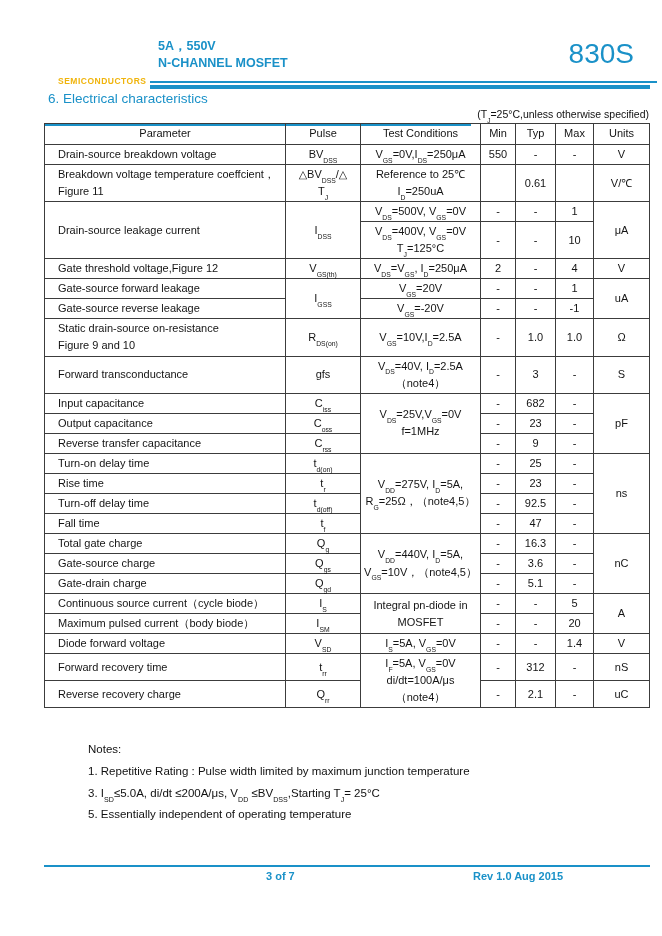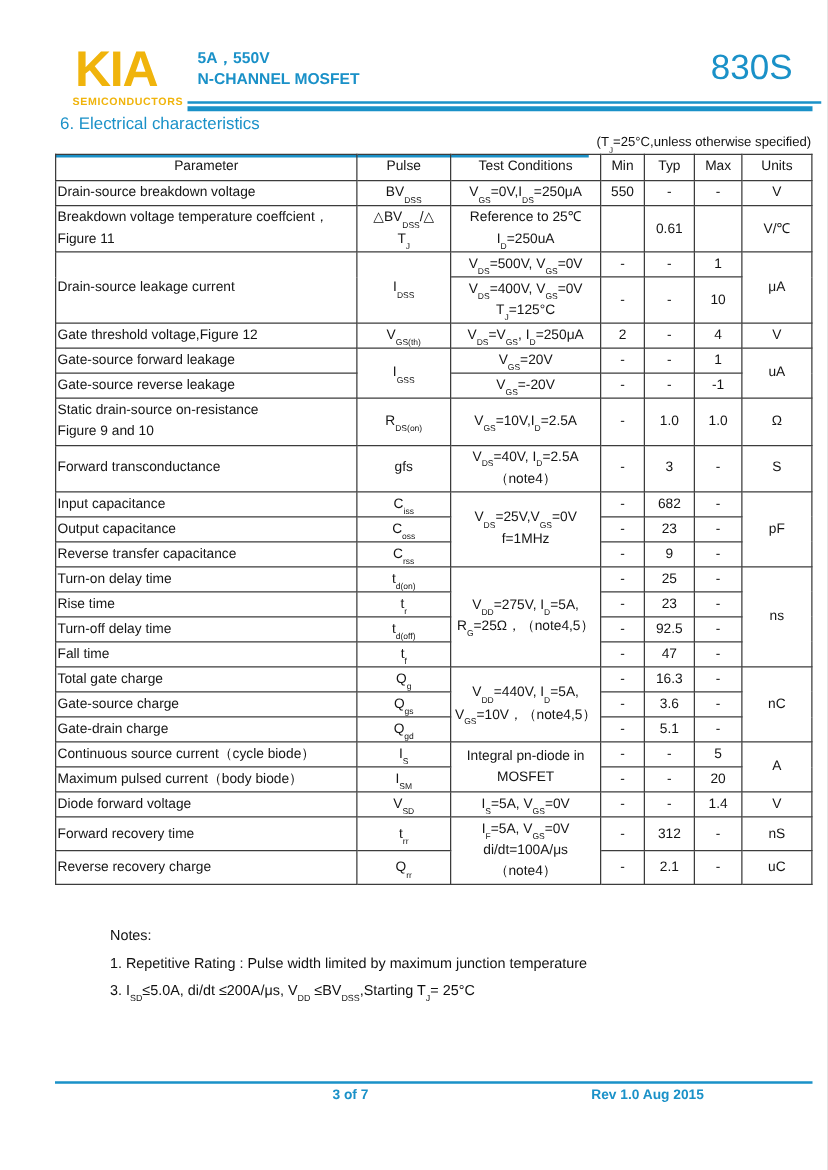--- a/index.html
+++ b/index.html
@@ -24,35 +24,34 @@
   table.spec {
     position:absolute; left:44px; top:123px; width:605px;
     border-collapse:collapse; table-layout:fixed;
     font-size:11px; color:#141414;
   }
   table.spec th, table.spec td {
     border:1px solid #3c3c3c; text-align:center; vertical-align:middle;
     padding:1px 2px; height:20px; line-height:1.55; font-weight:normal;
   }
   table.spec th { height:21px; }
-  table.spec td.param { text-align:left; padding-left:1px; }
+  table.spec td.param { text-align:left; padding-left:13px; }
   sub { font-size:0.62em; position:relative; top:0.25em; line-height:0; }
   
   .notes { position:absolute; left:88px; top:739px; font-size:11.5px; color:#111; line-height:21.8px; }
   
   .footer-rule { position:absolute; left:44px; top:865px; width:606px; height:2px; }
   .footer-page { position:absolute; left:266px; top:870px; font-size:11px; font-weight:bold; }
   .footer-rev  { position:absolute; left:473px; top:870px; font-size:11px; font-weight:bold; }
 </style>
 </head>
 <body>
 
 <div class="page">
 
-  <div class="logo-text" style="color: rgb(240, 180, 12);">KIA</div>
   <div class="logo-sub" style="color: rgb(240, 180, 12);">SEMICONDUCTORS</div>
   <div class="subtitle" style="color: rgb(26, 145, 200);">
     <div>5A，550V</div>
     <div>N-CHANNEL MOSFET</div>
   </div>
   <div class="part-number" style="color: rgb(26, 145, 200);">830S</div>
   <div class="rule-thin" style="background: rgb(26, 145, 200);"></div>
   <div class="rule-thick" style="background: rgb(26, 145, 200);"></div>
   <div class="section-title" style="color: rgb(26, 145, 200); border-bottom-color: rgb(26, 145, 200);">6.  Electrical characteristics</div>
   <div class="cond-note">(T<sub>J</sub>=25°C,unless otherwise specified)</div>
@@ -274,20 +273,21 @@
           <td>uC</td>
         </tr>
       </tbody>
   </table>
 
   <div class="notes">
     <div>Notes:</div>
     <div>
         <div>1. Repetitive Rating : Pulse width limited by maximum junction temperature</div>
         <div>3. I<sub>SD</sub>≤5.0A, di/dt ≤200A/μs, V<sub>DD</sub> ≤BV<sub>DSS</sub>,Starting T<sub>J</sub>= 25°C</div>
+        <div>5. Essentially independent of operating temperature</div>
       </div>
   </div>
 
   <div class="footer-rule" style="background: rgb(26, 145, 200);"></div>
   <div class="footer-page" style="color: rgb(26, 145, 200);">3 of 7</div>
   <div class="footer-rev" style="color: rgb(26, 145, 200);">Rev 1.0 Aug 2015</div>
 
 </div>
 
 </body></html>

